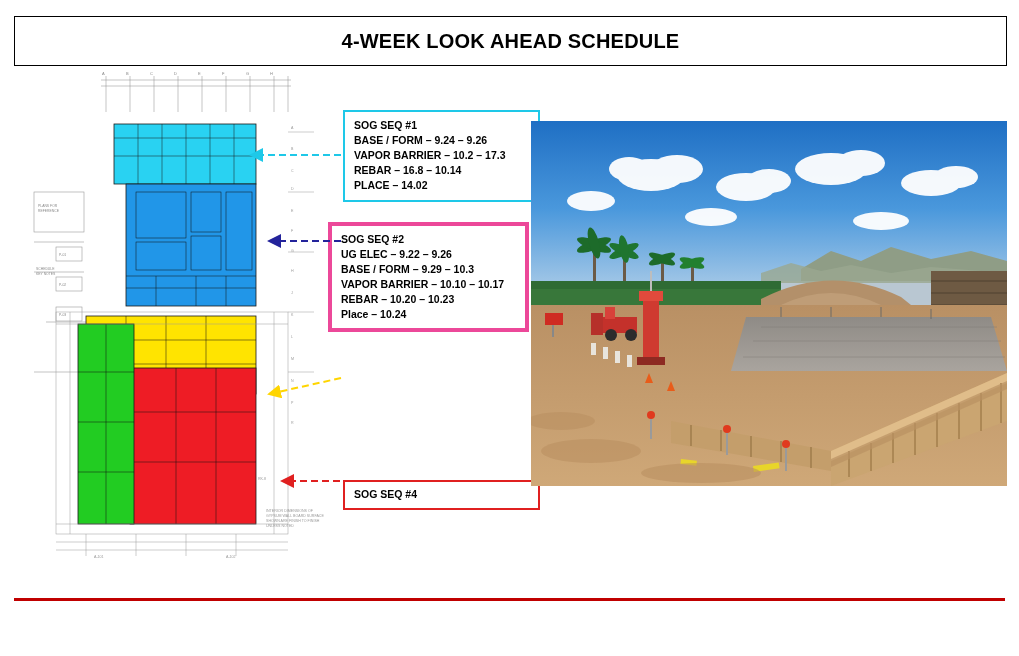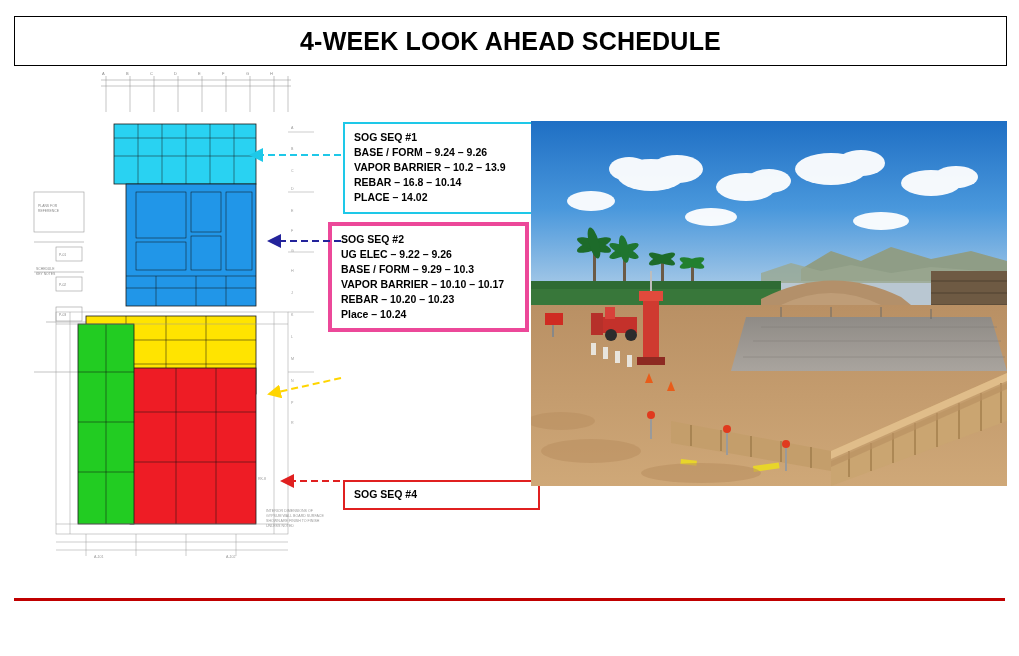--- a/index.html
+++ b/index.html
@@ -12,21 +12,21 @@
   }
   .slide{position:absolute;inset:0;}
 
   
   .title-box{
     position:absolute;left:14px;top:16px;width:991px;height:48px;
     border:1px solid #000;background:#fff;
     display:flex;align-items:center;justify-content:center;
   }
   .title-text{
-    font-size:25px;font-weight:bold;letter-spacing:.2px;color:#000;
+    font-size:20px;font-weight:bold;letter-spacing:.2px;color:#000;
   }
 
   
   .sog-label{
     position:absolute;left:58px;top:86px;
     border:1px solid #000;background:#fff;
     padding:3px 12px 5px 12px;
     font-size:27px;color:#000;
   }
 
@@ -38,21 +38,21 @@
   .plan svg{display:block;}
 
   
   .callout{
     position:absolute;background:#fff;
     font-size:10.5px;font-weight:bold;color:#000;
     line-height:1.42;
     padding:6px 8px 7px 9px;
   }
   .callout div{white-space:nowrap;}
-  #seq1{left:343px;top:110px;width:176px;border:2px solid #1ec8e8;margin-top:12px;}
+  #seq1{left:343px;top:110px;width:176px;border:2px solid #1ec8e8;}
   #seq2{left:328px;top:222px;width:176px;border:4px solid #ec4899;}
   #seq3{left:343px;top:362px;width:176px;border:2px solid #ffd500;}
   #seq4{left:343px;top:468px;width:176px;border:2px solid #e02020;padding:5px 8px 6px 9px;margin-top:12px;}
 
   
   .arrow-svg{position:absolute;pointer-events:none;}
 
   
   .photo{
     position:absolute;left:531px;top:121px;width:476px;height:365px;
@@ -229,21 +229,21 @@
         <text x="240" y="455">UNLESS NOTED</text>
         <text x="68" y="486">A-101</text>
         <text x="200" y="486">A-102</text>
       </g>
     </svg>
   </div>
 
   <div class="callout" id="seq1">
     <div>SOG SEQ #1</div>
     <div>BASE / FORM – 9.24 – 9.26</div>
-    <div>VAPOR BARRIER – 10.2 – 13.9</div>
+    <div>VAPOR BARRIER – 10.2 – 17.3</div>
     <div>REBAR – 16.8 – 10.14</div>
     <div>PLACE – 14.02</div>
   </div>
 
   <div class="callout" id="seq2">
     <div>SOG SEQ #2</div>
     <div>UG ELEC – 9.22 – 9.26</div>
     <div>BASE / FORM – 9.29 – 10.3</div>
     <div>VAPOR BARRIER – 10.10 – 10.17</div>
     <div>REBAR – 10.20 – 10.23</div>

